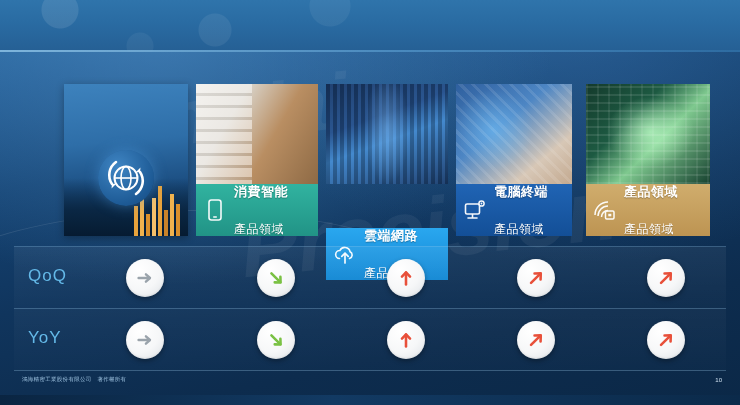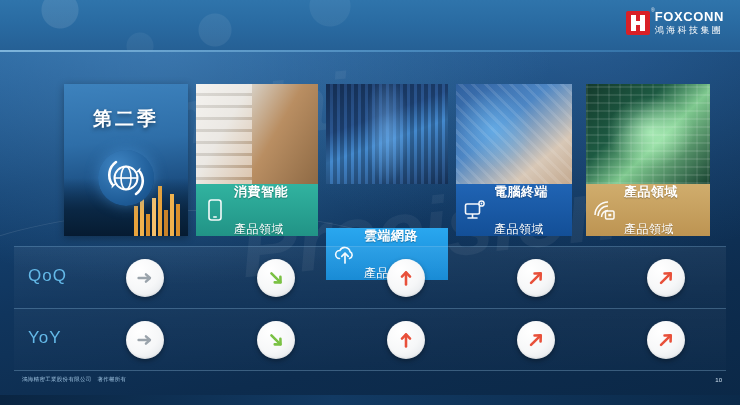--- a/index.html
+++ b/index.html
@@ -196,44 +196,36 @@
 
   <div class="watermark">Hon Hai</div>
   <div class="watermark wm2">Precision</div>
   <div class="swoosh sw1"></div>
   <div class="swoosh sw2"></div>
 
   <div class="header"></div>
   <div class="header-rule"></div>
   <div class="page-title">2022年第二季展望</div>
 
-  <div class="logo">
-    <div class="logo-mark"></div>
-    <div class="logo-txt">
-      <span class="logo-en">FOXCONN</span>
-      <span class="logo-cn">鴻海科技集團</span>
-    </div>
-  </div>
 
   <div class="cards">
 
     <div class="card" id="c0">
       <div class="q-chart"></div>
       <div class="q-globe-bg">
         <svg viewBox="0 0 56 56" width="56" height="56" aria-hidden="true">
           <circle cx="28" cy="28" r="11.5" fill="none" stroke="#fff" stroke-width="2"></circle>
           <ellipse cx="28" cy="28" rx="5" ry="11.5" fill="none" stroke="#fff" stroke-width="1.6"></ellipse>
           <line x1="16.5" y1="28" x2="39.5" y2="28" stroke="#fff" stroke-width="1.6"></line>
           <path d="M42 22 A16 16 0 0 1 38 44" fill="none" stroke="#fff" stroke-width="2.6" stroke-linecap="round"></path>
           <path d="M14 34 A16 16 0 0 1 18 12" fill="none" stroke="#fff" stroke-width="2.6" stroke-linecap="round"></path>
           <polygon points="42,22 37.5,22.5 42.5,17.5" fill="#fff"></polygon>
           <polygon points="14,34 18.5,33.5 13.5,38.5" fill="#fff"></polygon>
         </svg>
       </div>
-      <div class="q-text">第二季</div>
     </div>
 
     <div class="card" id="c1">
       <div class="card-photo">
           <div class="ph-shelf"></div>
         </div>
       <div class="card-label">
         <span class="ico">
           <svg viewBox="0 0 26 26">
               <rect x="7" y="3" width="12" height="20" rx="2.4" fill="none" stroke="#fff" stroke-width="1.6"></rect>

